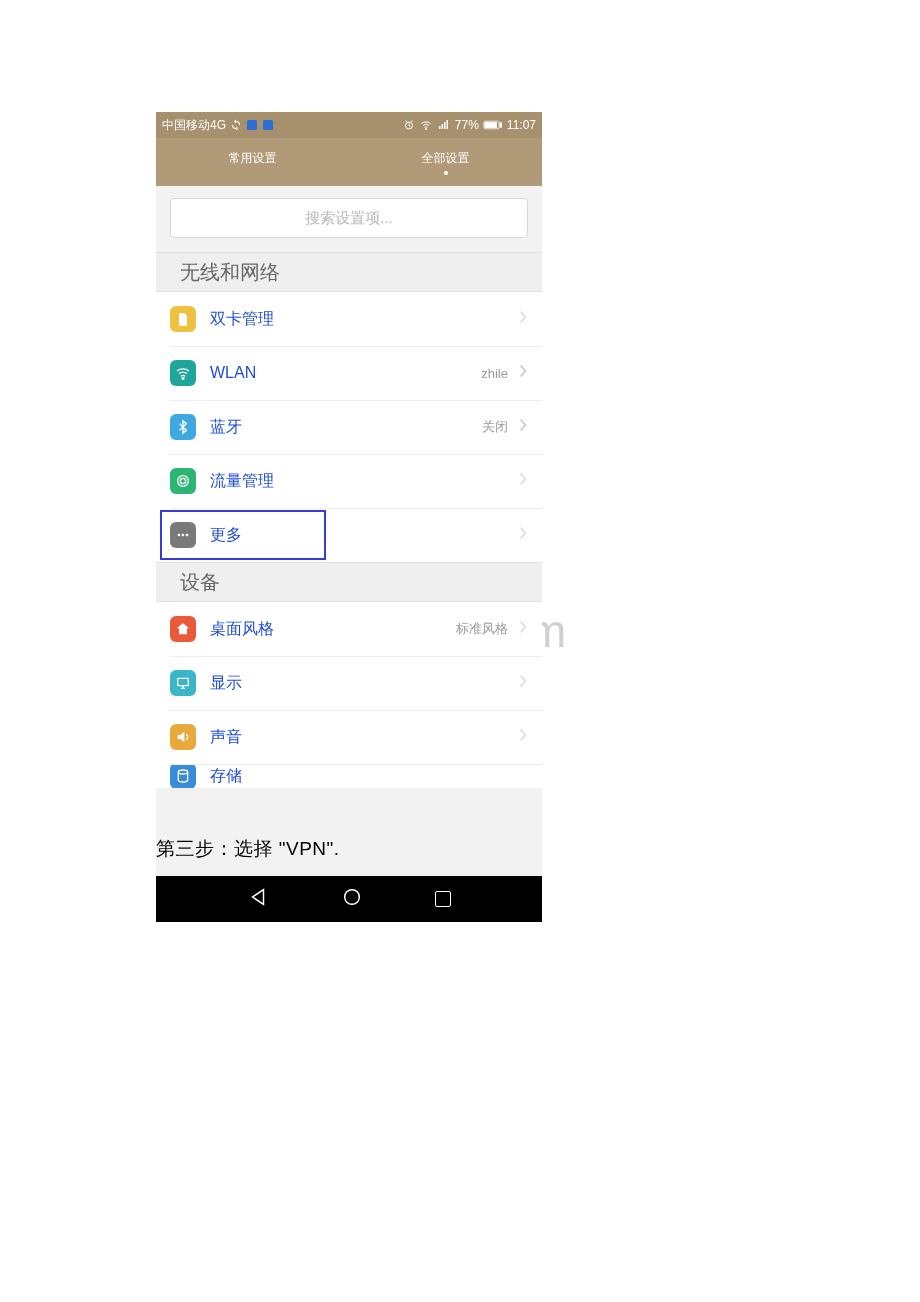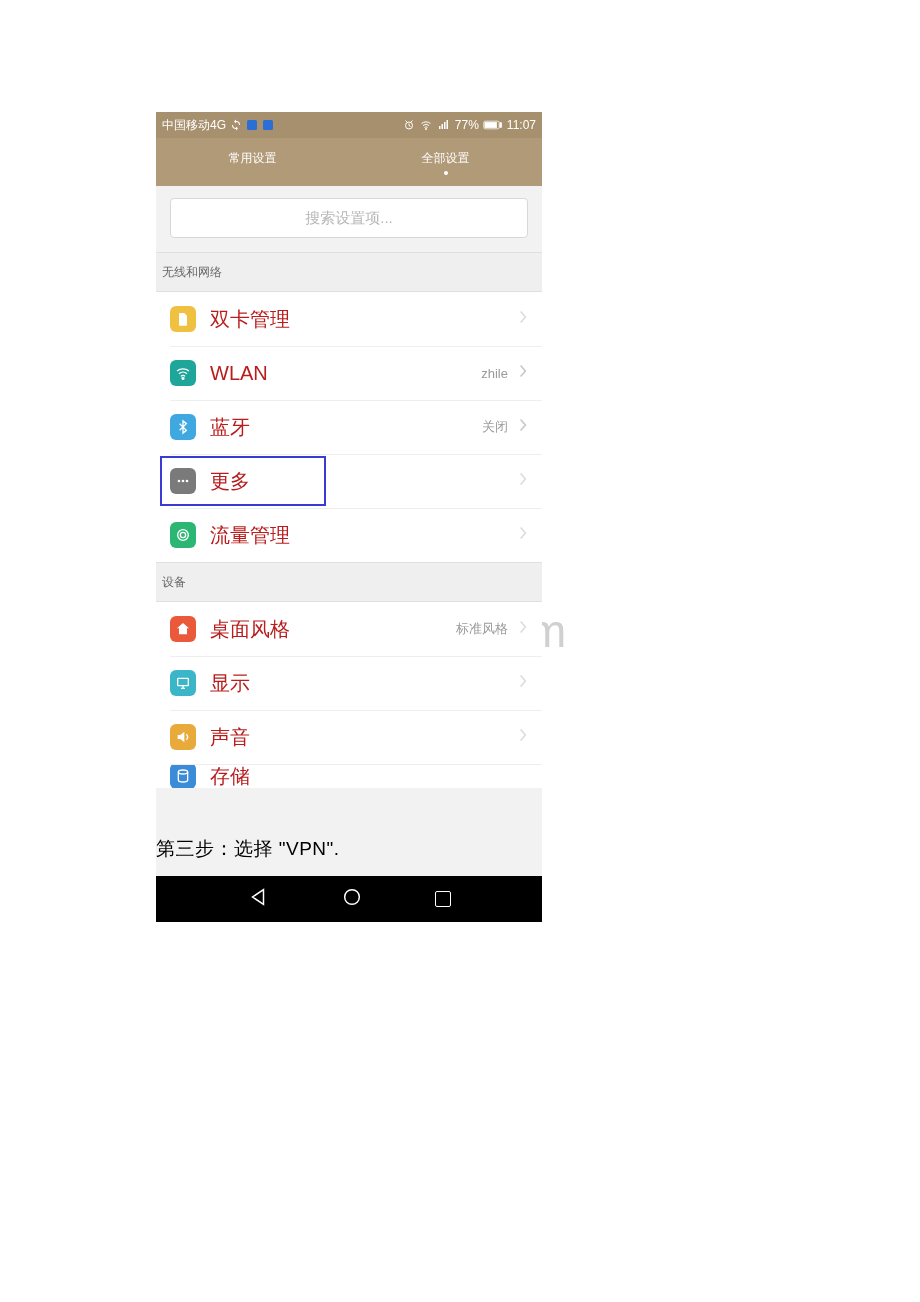--- a/index.html
+++ b/index.html
@@ -13,28 +13,28 @@
   .sb-icon { display: inline-flex; align-items: center; }
   
   .tabs { height: 48px; background: #b19a78; color: #fff; display: flex; }
   .tab { flex: 1; display: flex; flex-direction: column; align-items: center; justify-content: center; font-size: 12px; }
   .tab .dot { width: 4px; height: 4px; background: #fff; border-radius: 50%; margin-top: 4px; visibility: hidden; }
   .tab.active .dot { visibility: visible; }
   
   .search-wrap { padding: 12px 14px 14px; background: #f2f2f2; }
   .search { height: 40px; border: 1px solid #d8d8d8; border-radius: 4px; background: #fff; padding: 0 12px; color: #b8b8b8; font-size: 15px; display: flex; align-items: center; justify-content: center; }
   
-  .section-header { height: 40px; background: #efefef; border-top: 1px solid #e0e0e0; border-bottom: 1px solid #e0e0e0; color: #666; font-size: 12px; display: flex; align-items: center; padding: 0 6px; }
+  .section-header { height: 40px; background: #efefef; border-top: 1px solid #e0e0e0; border-bottom: 1px solid #e0e0e0; color: #666; font-size: 20px; display: flex; align-items: center; padding: 0 24px; }
   
   .list { background: #fff; }
   .item { position: relative; height: 54px; display: flex; align-items: center; padding: 0 14px; }
   .item + .item::before { content: ""; position: absolute; left: 14px; right: 0; top: 0; height: 1px; background: #eee; }
   .item .icon { width: 26px; height: 26px; border-radius: 6px; display: flex; align-items: center; justify-content: center; margin-right: 14px; flex-shrink: 0; }
   .item .icon svg { width: 16px; height: 16px; }
-  .item .label { font-size: 20px; color: #b91c1c; }
+  .item .label { font-size: 16px; color: #1d4ed8; }
   .item .value { margin-left: auto; font-size: 13px; color: #9a9a9a; }
   .item .chev { margin-left: 10px; flex-shrink: 0; }
   .item .chev svg { width: 10px; height: 16px; stroke: #c8c8c8; }
   .item .chev.dim svg { stroke: #dcdcdc; }
   .item.partial { height: 24px; overflow: hidden; }
   .item.highlighted .hl-box { position: absolute; left: 4px; top: 2px; width: 166px; height: 50px; border: 2px solid #3a3ad6; pointer-events: none; }
   
   .navbar { position: absolute; left: 0; right: 0; bottom: 0; height: 46px; background: #000; display: flex; align-items: center; justify-content: center; gap: 72px; }
   .navbtn svg { width: 22px; height: 22px; stroke: #fff; fill: none; stroke-width: 1.6; }
   .navbtn .square { width: 16px; height: 16px; border: 1.6px solid #fff; border-radius: 2px; display: block; }
@@ -167,44 +167,44 @@
               <path d="M7 7l10 10-5 4V3l5 4L7 17"></path>
             </svg>
           </span>
         <span class="label">蓝牙</span>
         <span class="value">关闭</span>
         <span class="chev"><svg viewBox="0 0 12 20" fill="none" stroke-width="2">
               <path d="M3 3l6 7-6 7"></path>
             </svg></span>
       </div>
 
+      <div class="item">
+        <span class="icon ic-data">
+            <svg viewBox="0 0 24 24" fill="none" stroke="#fff" stroke-width="2">
+              <circle cx="12" cy="12" r="8"></circle>
+              <circle cx="12" cy="12" r="4"></circle>
+            </svg>
+          </span>
+        <span class="label">流量管理</span>
+        <span class="value"></span>
+        <span class="chev dim"><svg viewBox="0 0 12 20" fill="none" stroke-width="2">
+              <path d="M3 3l6 7-6 7"></path>
+            </svg></span>
+      </div>
+
       <div class="item highlighted">
         <span class="hl-box"></span>
         <span class="icon ic-more">
             <svg viewBox="0 0 24 24" fill="#fff">
               <circle cx="6" cy="12" r="2"></circle>
               <circle cx="12" cy="12" r="2"></circle>
               <circle cx="18" cy="12" r="2"></circle>
             </svg>
           </span>
         <span class="label">更多</span>
-        <span class="value"></span>
-        <span class="chev dim"><svg viewBox="0 0 12 20" fill="none" stroke-width="2">
-              <path d="M3 3l6 7-6 7"></path>
-            </svg></span>
-      </div>
-
-      <div class="item">
-        <span class="icon ic-data">
-            <svg viewBox="0 0 24 24" fill="none" stroke="#fff" stroke-width="2">
-              <circle cx="12" cy="12" r="8"></circle>
-              <circle cx="12" cy="12" r="4"></circle>
-            </svg>
-          </span>
-        <span class="label">流量管理</span>
         <span class="value"></span>
         <span class="chev dim"><svg viewBox="0 0 12 20" fill="none" stroke-width="2">
               <path d="M3 3l6 7-6 7"></path>
             </svg></span>
       </div>
 
     </div>
 
     <div class="section-header">设备</div>
 

